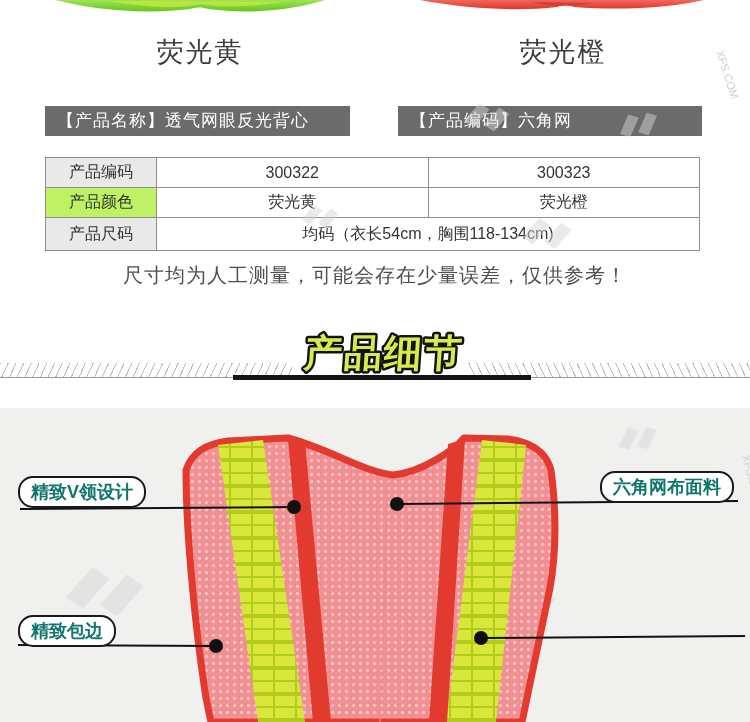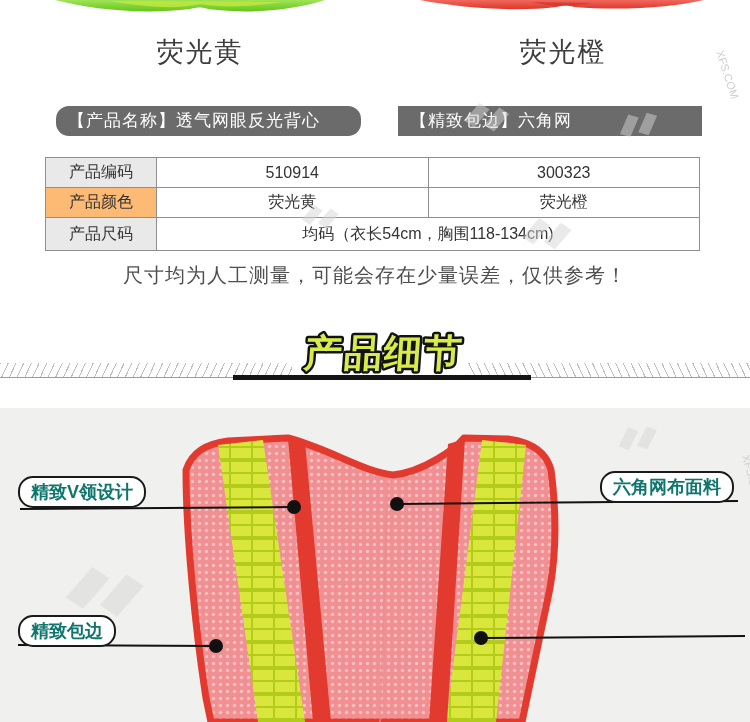--- a/index.html
+++ b/index.html
@@ -12,21 +12,21 @@
   .swatch-label{
     position:absolute;top:34px;width:170px;text-align:center;
     font-size:27px;color:#3d3d3d;letter-spacing:2px;
   }
   
   .bar{
     position:absolute;top:106px;height:30px;line-height:30px;
     color:#ffffff;font-size:17px;padding-left:12px;box-sizing:border-box;
     letter-spacing:1px;
   }
-  .bar-left{left:56px;width:305px;border-radius:13px;}
+  .bar-left{left:45px;width:305px;}
   .bar-right{left:398px;width:304px;}
   
   table.spec{
     position:absolute;left:45px;top:157px;width:655px;
     border-collapse:collapse;table-layout:fixed;font-size:16px;color:#333;
   }
   table.spec td{
     border:1px solid #8f8f8f;text-align:center;padding:0;
     height:29px;vertical-align:middle;background:transparent;
   }
@@ -84,31 +84,31 @@
       </linearGradient>
     </defs>
     <path d="M8,0 C50,8 102,12 145,7 C151,5 156,5 162,7 C212,11 262,7 292,0 Z" fill="url(#rGrad)"></path>
     <path d="M120,2 C140,7 160,7 180,3 Z" fill="#c5281f" opacity="0.5"></path>
   </svg>
 
   <div class="swatch-label" style="left:115px;">荧光黄</div>
   <div class="swatch-label" style="left:478px;">荧光橙</div>
 
   <div class="bar bar-left" style="background: rgb(107, 107, 107);">【产品名称】透气网眼反光背心</div>
-  <div class="bar bar-right" style="background: rgb(107, 107, 107);">【精致包边】六角网</div>
+  <div class="bar bar-right" style="background: rgb(107, 107, 107);">【产品编码】六角网</div>
 
   <table class="spec">
     <tbody>
         <tr>
       <td class="lbl" style="background: rgb(233, 233, 233);">产品编码</td>
-      <td>510914</td>
+      <td>300322</td>
       <td>300323</td>
     </tr>
     <tr>
-      <td class="lbl" style="background: #fdba74;">产品颜色</td>
+      <td class="lbl" style="background: #bef264;">产品颜色</td>
       <td>荧光黄</td>
       <td>荧光橙</td>
     </tr>
     <tr class="last">
       <td class="lbl" style="background: rgb(233, 233, 233);">产品尺码</td>
       <td colspan="2">均码（衣长54cm，胸围118-134cm)</td>
     </tr>
   </tbody>
     </table>
 

